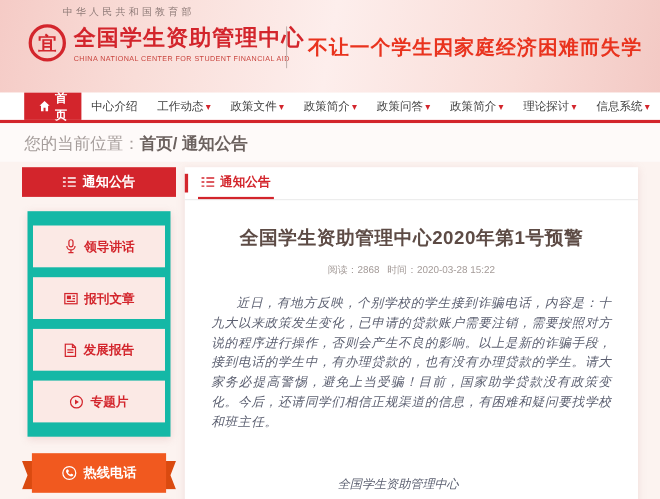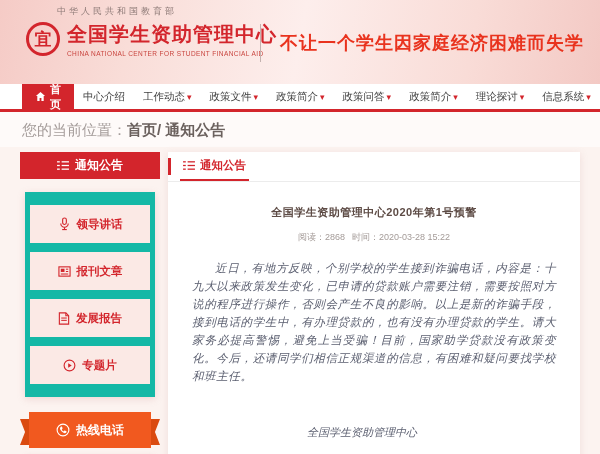--- a/index.html
+++ b/index.html
@@ -42,21 +42,21 @@
   .tail.right { right:0; clip-path:polygon(0 0,100% 0,72% 50%,100% 100%,0 100%); }
   .ribbon { position:absolute; left:9px; right:9px; top:0; height:36px; background:#f1591f; display:flex; align-items:center; justify-content:center; gap:6px; color:#fff; font-size:12px; font-weight:bold; z-index:2; cursor:pointer; }
   .bottom-card { background:#fff; margin:7px 5px 0; height:30px; border-radius:4px 4px 0 0; box-shadow:0 1px 5px rgba(205,150,150,.25); }
 
   
   .main { flex:1; background:#fff; margin-left:8px; box-shadow:0 2px 7px rgba(205,150,150,.25); min-height:314px; }
   .tab-row { display:flex; align-items:stretch; height:30px; border-bottom:1px solid #ececec; }
   .red-bar { width:3px; height:17px; background:#d3252c; align-self:center; }
   .tab { display:flex; align-items:center; gap:5px; color:#d3252c; font-size:11.5px; font-weight:bold; margin-left:9px; border-bottom:2px solid #d3252c; padding:0 3px; cursor:pointer; }
   .article { padding:0 24px; }
-  .article-title { text-align:center; font-size:11px; font-weight:bold; color:#5d4b45; margin-top:23px; letter-spacing:.5px; }
+  .article-title { text-align:center; font-size:17px; font-weight:bold; color:#5d4b45; margin-top:23px; letter-spacing:.5px; }
   .article-meta { text-align:center; font-size:9px; color:#a49b98; margin-top:11px; display:flex; justify-content:center; gap:7px; }
   .article-body { margin-top:15px; font-family:"Liberation Serif", serif; font-style:italic; font-size:11.5px; color:#5b5f70; line-height:18px; text-indent:2em; letter-spacing:.6px; text-align:justify; }
   .signature { text-align:center; margin-top:40px; font-family:"Liberation Serif",serif; font-style:italic; font-size:11px; color:#5b5f70; transform:translateX(-12px); }
 
   .icon-svg { display:block; flex-shrink:0; }
 </style>
 </head>
 <body>
 
 <div class="header">

